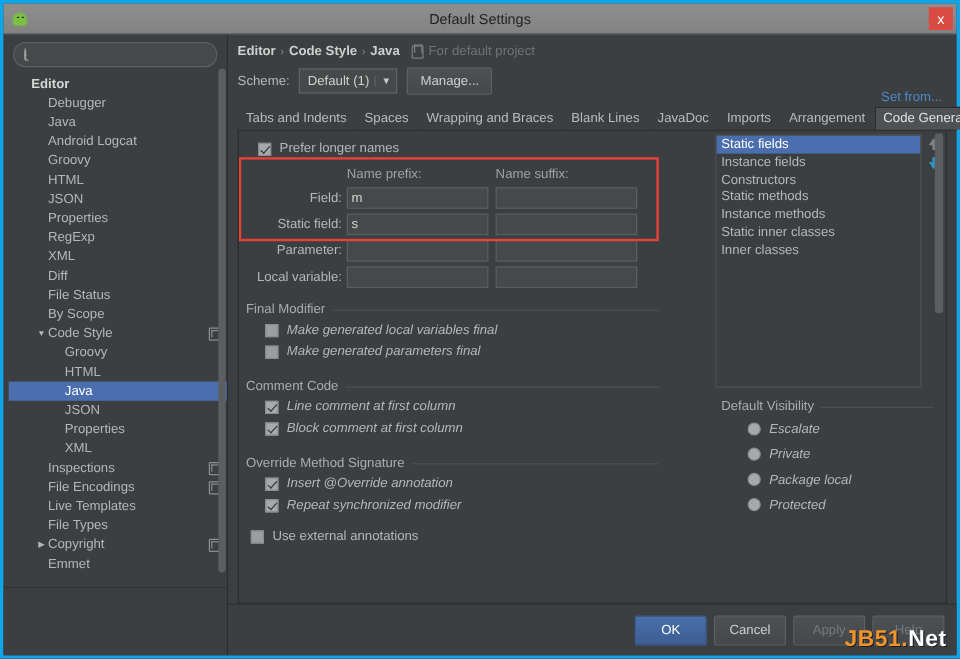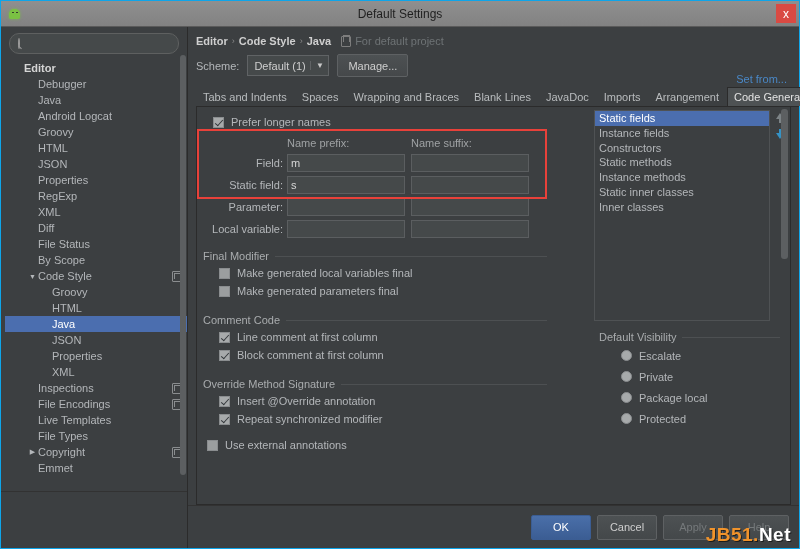--- a/index.html
+++ b/index.html
@@ -11,21 +11,21 @@
     font-family: "Liberation Sans", sans-serif;
     font-size: 11px;
     color: #bbbbbb;
     overflow: hidden;
     position: relative;
     -webkit-font-smoothing: antialiased;
   }
   .window {
     position: absolute; inset: 0;
     background: #3c3f41;
-    border: 1px solid #0ea5e9;
+    border: 3px solid #0ea5e9;
     box-sizing: border-box;
     display: flex; flex-direction: column;
   }
   
   .titlebar {
     height: 25px; min-height: 25px;
     background: linear-gradient(#8f8f8f, #828282);
     display: flex; align-items: center;
     position: relative;
     border-bottom: 1px solid #5a5a5a;
@@ -291,21 +291,21 @@
     margin-top: 10px;
   }
   .group-title {
     display: flex; align-items: center; gap: 6px;
     font-size: 11px; color: #a9acae;
     margin-bottom: 2px;
   }
   .group-title .rule {
     flex: 1; height: 1px; background: #4d5052;
   }
-  .group-body { padding-left: 16px; }
+  .group-body { padding-left: 16px; font-style: italic; }
 
   
   .list-area {
     flex: 1; display: flex;
     padding: 2px 0 0 0;
     min-height: 0;
   }
   .list-box {
     flex: 1; min-width: 0;
     background: #3c3f41;

